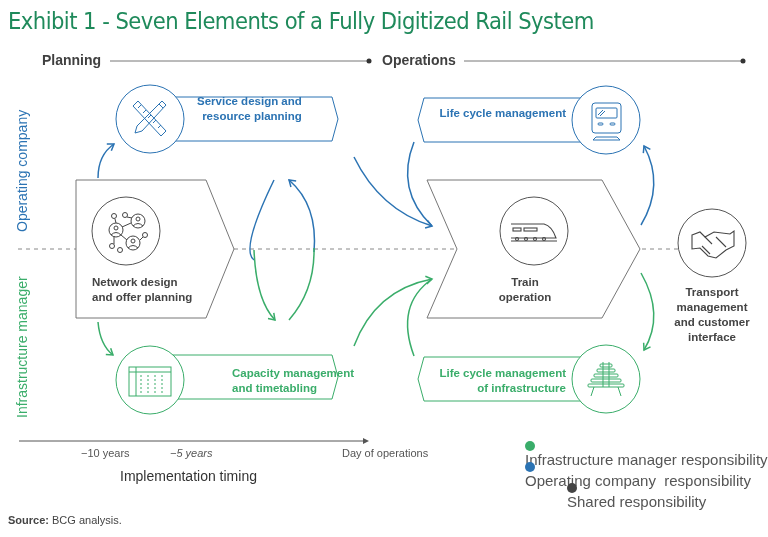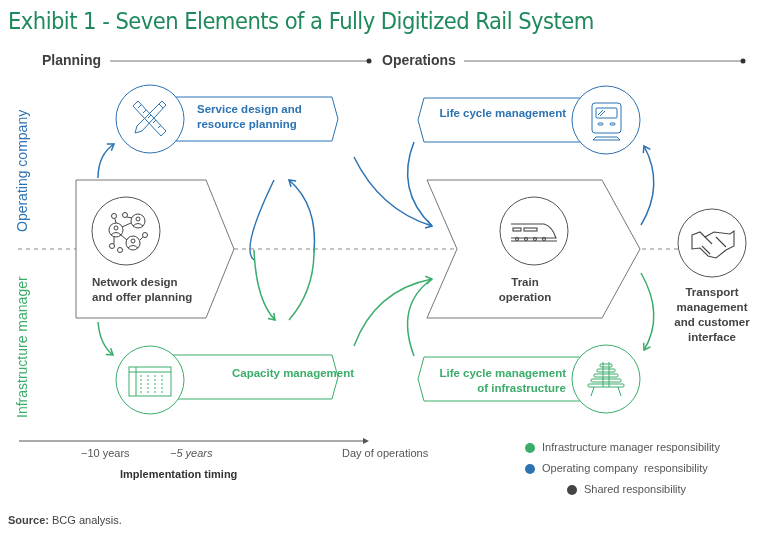--- a/index.html
+++ b/index.html
@@ -5,22 +5,22 @@
   html, body { margin:0; padding:0; background:#ffffff; }
   body { width:768px; height:537px; position:relative; overflow:hidden; font-family:"Liberation Sans", sans-serif; }
   .title { position:absolute; left:8px; top:8px; font-size:23px; color:#1f8a5b; font-family:"DejaVu Sans", sans-serif; font-weight:normal; letter-spacing:-0.6px; transform:scaleX(0.92); transform-origin:left top; white-space:nowrap; }
   .phase { position:absolute; top:52px; font-size:14px; font-weight:bold; color:#404040; }
   .lbl { position:absolute; font-weight:bold; font-size:11.5px; line-height:15px; }
   .blue { color:#2b73b3; }
   .green { color:#3aad6a; }
   .dark { color:#444; }
   .side { position:absolute; font-size:14px; white-space:nowrap; transform:rotate(-90deg); transform-origin:left top; }
   .axis-tick { position:absolute; top:447px; font-size:11px; color:#555;margin-left:47px; }
-  .axis-title { position:absolute; top:468px; left:120px; font-size:11px; font-weight:bold; color:#333; }
-  .legend-item { position:absolute; left:525px; font-size:11px; color:#555; display:flex; align-items:flex-end; }
+  .axis-title { position:absolute; top:468px; left:120px; font-size:14px; font-weight:normal; color:#333; }
+  .legend-item { position:absolute; left:525px; font-size:15px; color:#555; display:flex; align-items:flex-start;flex-direction:column; }
   .dot { width:10px; height:10px; border-radius:50%; margin-right:7px; display:inline-block; }
   .source { position:absolute; left:8px; top:514px; font-size:11px; color:#444; }
   svg#diagram { position:absolute; left:0; top:0; }
 </style>
 </head>
 <body>
 
 <div class="title">Exhibit 1 - Seven Elements of a Fully Digitized Rail System</div>
 
 <svg id="diagram" width="768" height="537" viewBox="0 0 768 537">
@@ -158,32 +158,33 @@
   <line x1="19" y1="441" x2="364" y2="441" stroke="#555" stroke-width="1"></line>
   <path d="M363,438 L369,441 L363,444 Z" fill="#555"></path>
 </svg>
 
 <div class="phase" style="left:42px;">Planning</div>
 <div class="phase" style="left:382px;">Operations</div>
 
 <div class="side blue" style="left:14px; top:232px;">Operating company</div>
 <div class="side green" style="left:14px; top:418px;">Infrastructure manager</div>
 
-<div class="lbl blue" style="left:197px; top:102px;">
+<div class="lbl blue" style="left:197px; top:94px;text-align:right;">
   <div>Service design and</div>
   <div>resource planning</div>
 </div>
 
 <div class="lbl dark" style="left:92px; top:275px;">
   <div>Network design</div>
   <div>and offer planning</div>
 </div>
 
 <div class="lbl green" style="left:197px; top:366px;margin-left:35px;">
   <div>Capacity management</div>
+  <div>and timetabling</div>
 </div>
 
 <div class="lbl blue" style="left:436px; top:106px; width:130px; text-align:right;">
   <div>Life cycle management</div>
 </div>
 
 <div class="lbl dark" style="left:480px; top:275px; width:90px; text-align:center;">
   <div>Train</div>
   <div>operation</div>
 </div>

